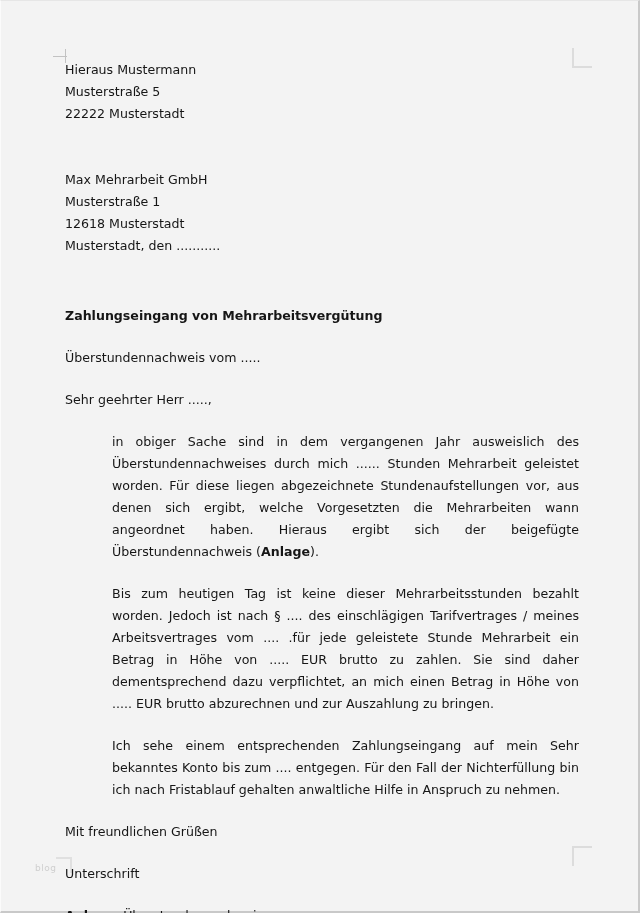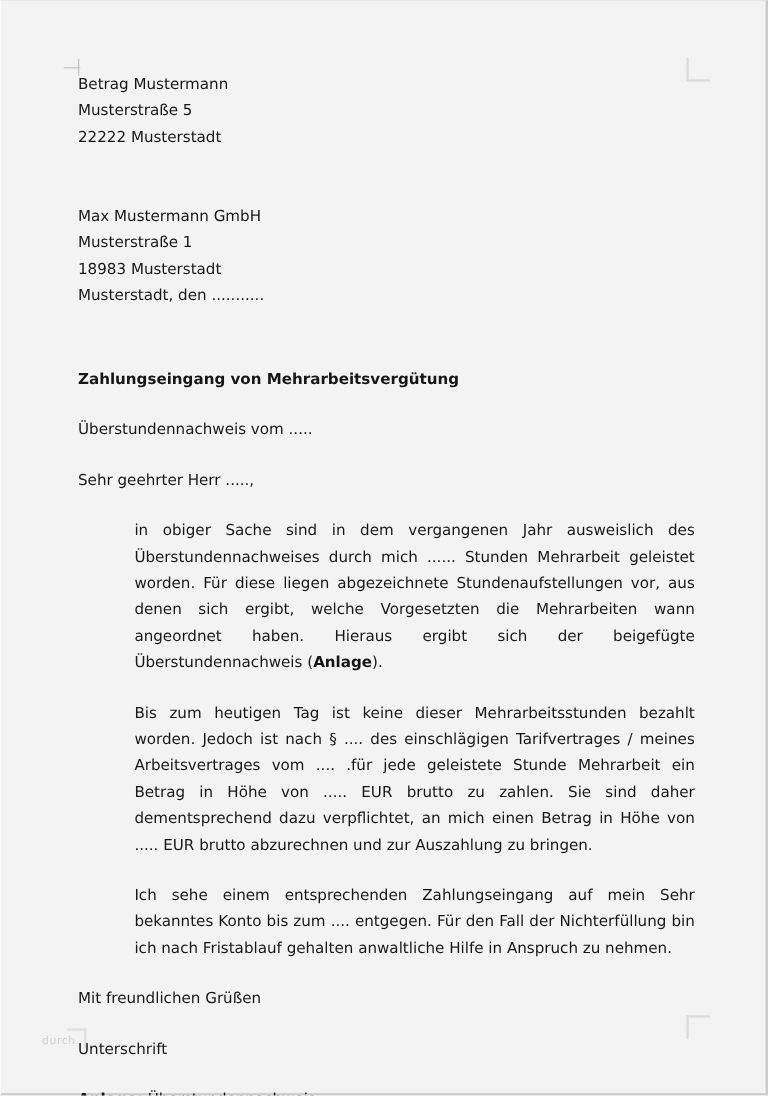--- a/index.html
+++ b/index.html
@@ -133,36 +133,36 @@
 </head>
 <body>
 
 <div id="page">
 
   <div class="tick-v"></div>
   <div class="tick-h"></div>
   <div class="corner corner-tr"></div>
   <div class="corner corner-br"></div>
   <div class="corner corner-bl"></div>
-  <div class="watermark">durch</div>
+  <div class="watermark">blog</div>
 
   <div id="letter">
 
     <div>
-      <div class="addr-line">Betrag Mustermann</div>
+      <div class="addr-line">Hieraus Mustermann</div>
       <div class="addr-line">Musterstraße 5</div>
       <div class="addr-line">22222 Musterstadt</div>
     </div>
 
     <div class="gap-sender"></div>
 
     <div>
-      <div class="addr-line company">Max Mustermann GmbH</div>
+      <div class="addr-line company">Max Mehrarbeit GmbH</div>
       <div class="addr-line">Musterstraße 1</div>
-      <div class="addr-line">18983 Musterstadt</div>
+      <div class="addr-line">12618 Musterstadt</div>
     </div>
 
     <div class="date-line">Musterstadt, den ...........</div>
 
     <div class="gap-date"></div>
 
     <div class="subject">Zahlungseingang von Mehrarbeitsvergütung</div>
 
     <div class="gap-subject"></div>
 

